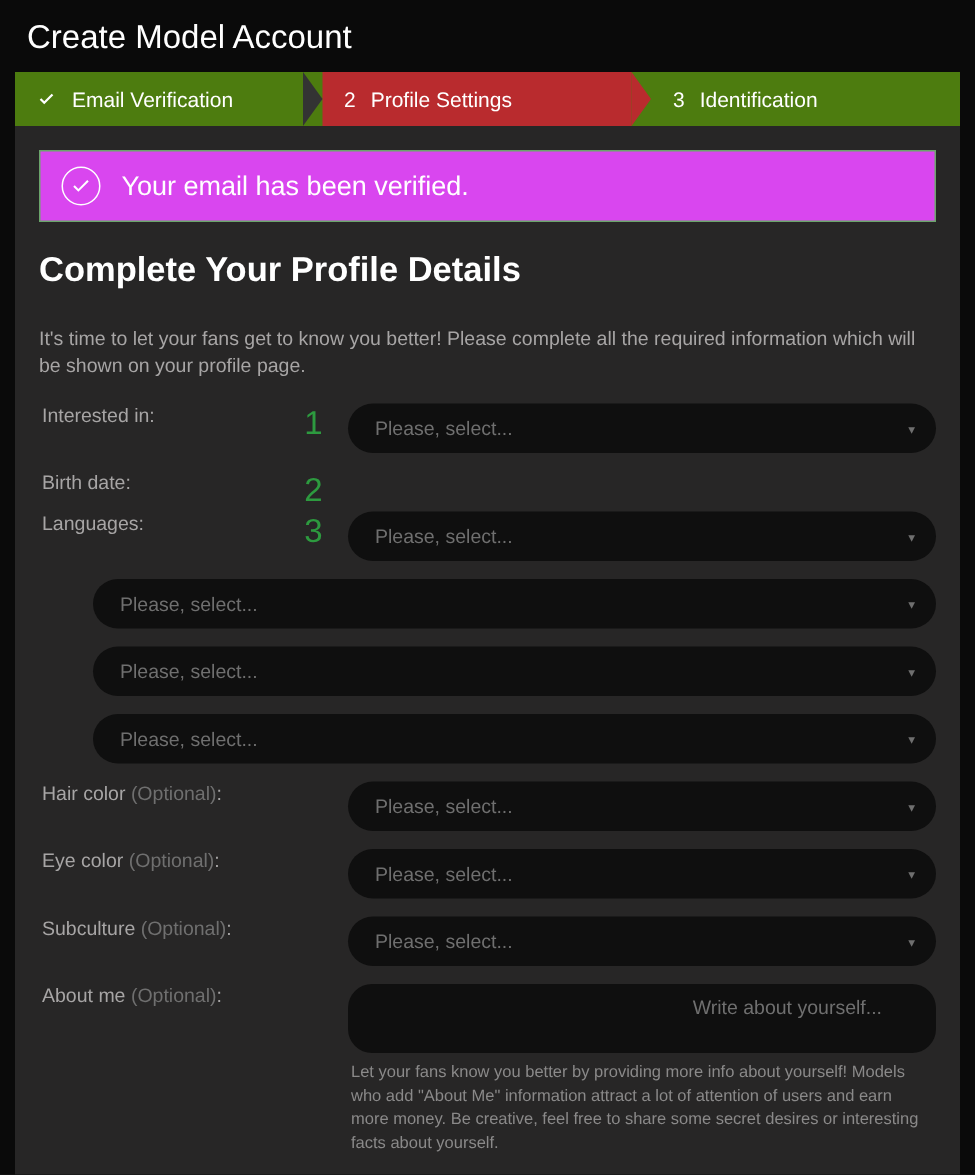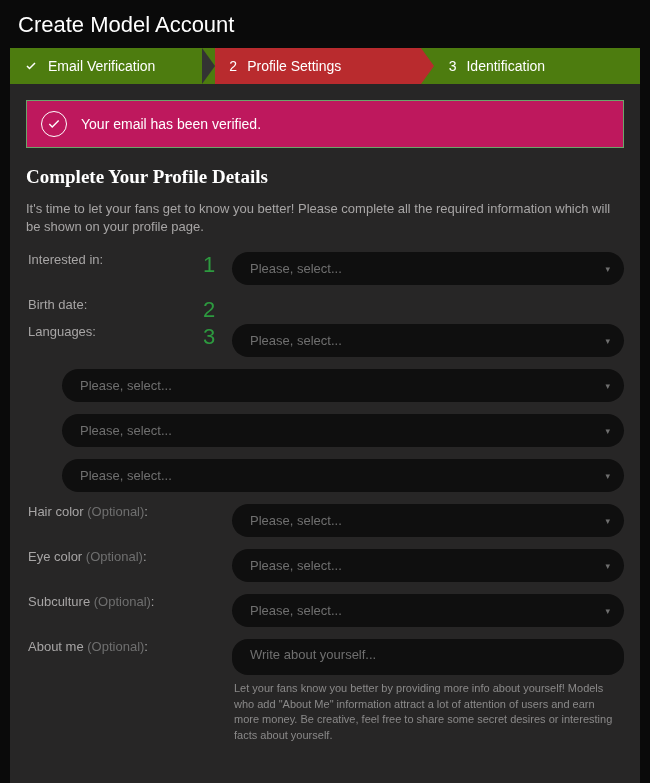--- a/index.html
+++ b/index.html
@@ -70,46 +70,45 @@
     .step .check-icon {
       width: 14px;
       height: 14px;
       margin-right: 10px;
       display: inline-flex;
       align-items: center;
       justify-content: center;
     }
     .content { padding: 16px 16px 0 16px; }
     .alert {
-      background: #be185d;
+      background: #d946ef;
       border: 1px solid #6aa56a;
       padding: 10px 14px;
       display: flex;
       align-items: center;
       color: #fff;
-      font-size: 14px;
+      font-size: 18px;
       margin-bottom: 18px;
     }
     .alert-icon {
       width: 26px;
       height: 26px;
       border: 1.5px solid #fff;
       border-radius: 50%;
       display: flex;
       align-items: center;
       justify-content: center;
       margin-right: 14px;
       flex-shrink: 0;
     }
     .section-title {
       color: #fff;
-      font-size: 19px;
+      font-size: 23px;
       font-weight: bold;
-      margin-bottom: 12px;
-      font-family: Liberation Serif, serif;
+      margin-bottom: 24px;
     }
     .section-desc {
       color: #a7a5a5;
       font-size: 13px;
       line-height: 1.4;
       margin-bottom: 16px;
     }
     .form-row {
       display: flex;
       align-items: flex-start;
@@ -150,23 +149,24 @@
     .select-pill .chevron {
       position: absolute;
       right: 14px;
       top: 50%;
       transform: translateY(-50%);
       color: #6f6f6f;
       font-size: 9px;
     }
     .textarea-pill {
       border-radius: 16px;
-      height: 36px;
+      height: 46px;
       align-items: flex-start;
       padding-top: 8px;
+      justify-content: flex-end;
     }
     .about-hint {
       color: #8a8989;
       font-size: 11px;
       line-height: 1.4;
       margin-top: 6px;
       padding: 0 2px;
     }
     .field-col.indent { margin-left: 36px; }
   </style>

